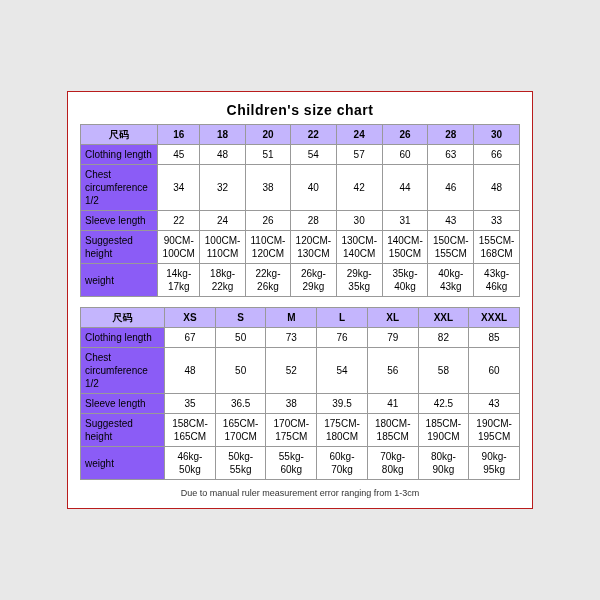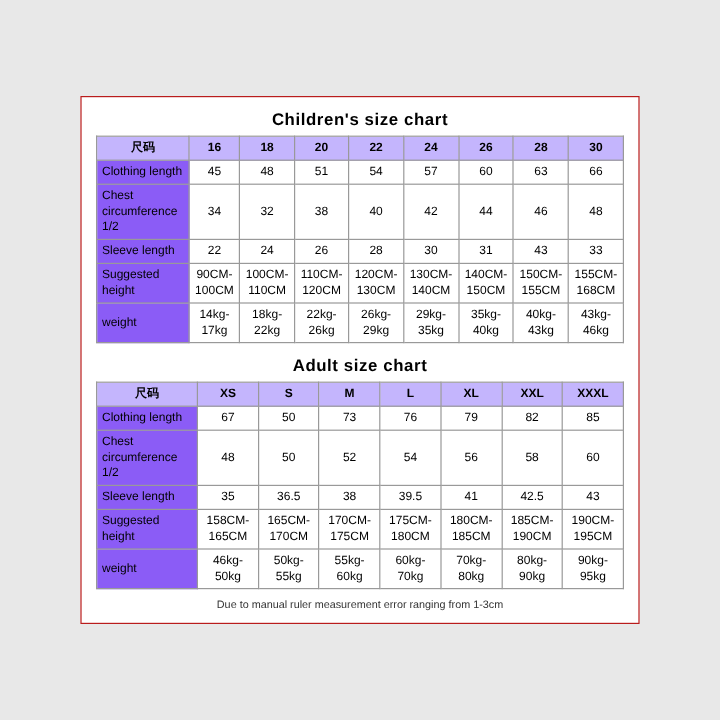--- a/index.html
+++ b/index.html
@@ -131,21 +131,20 @@
           <td>29kg-35kg</td>
           <td>35kg-40kg</td>
           <td>40kg-43kg</td>
           <td>43kg-46kg</td>
         </tr>
       </tbody>
   </table>
 
   <div class="spacer"></div>
 
-  <div class="section-title">Adult size chart</div>
   <table>
     <thead>
       <tr>
         <th>尺码</th>
         <th>XS</th>
         <th>S</th>
         <th>M</th>
         <th>L</th>
         <th>XL</th>
         <th>XXL</th>

